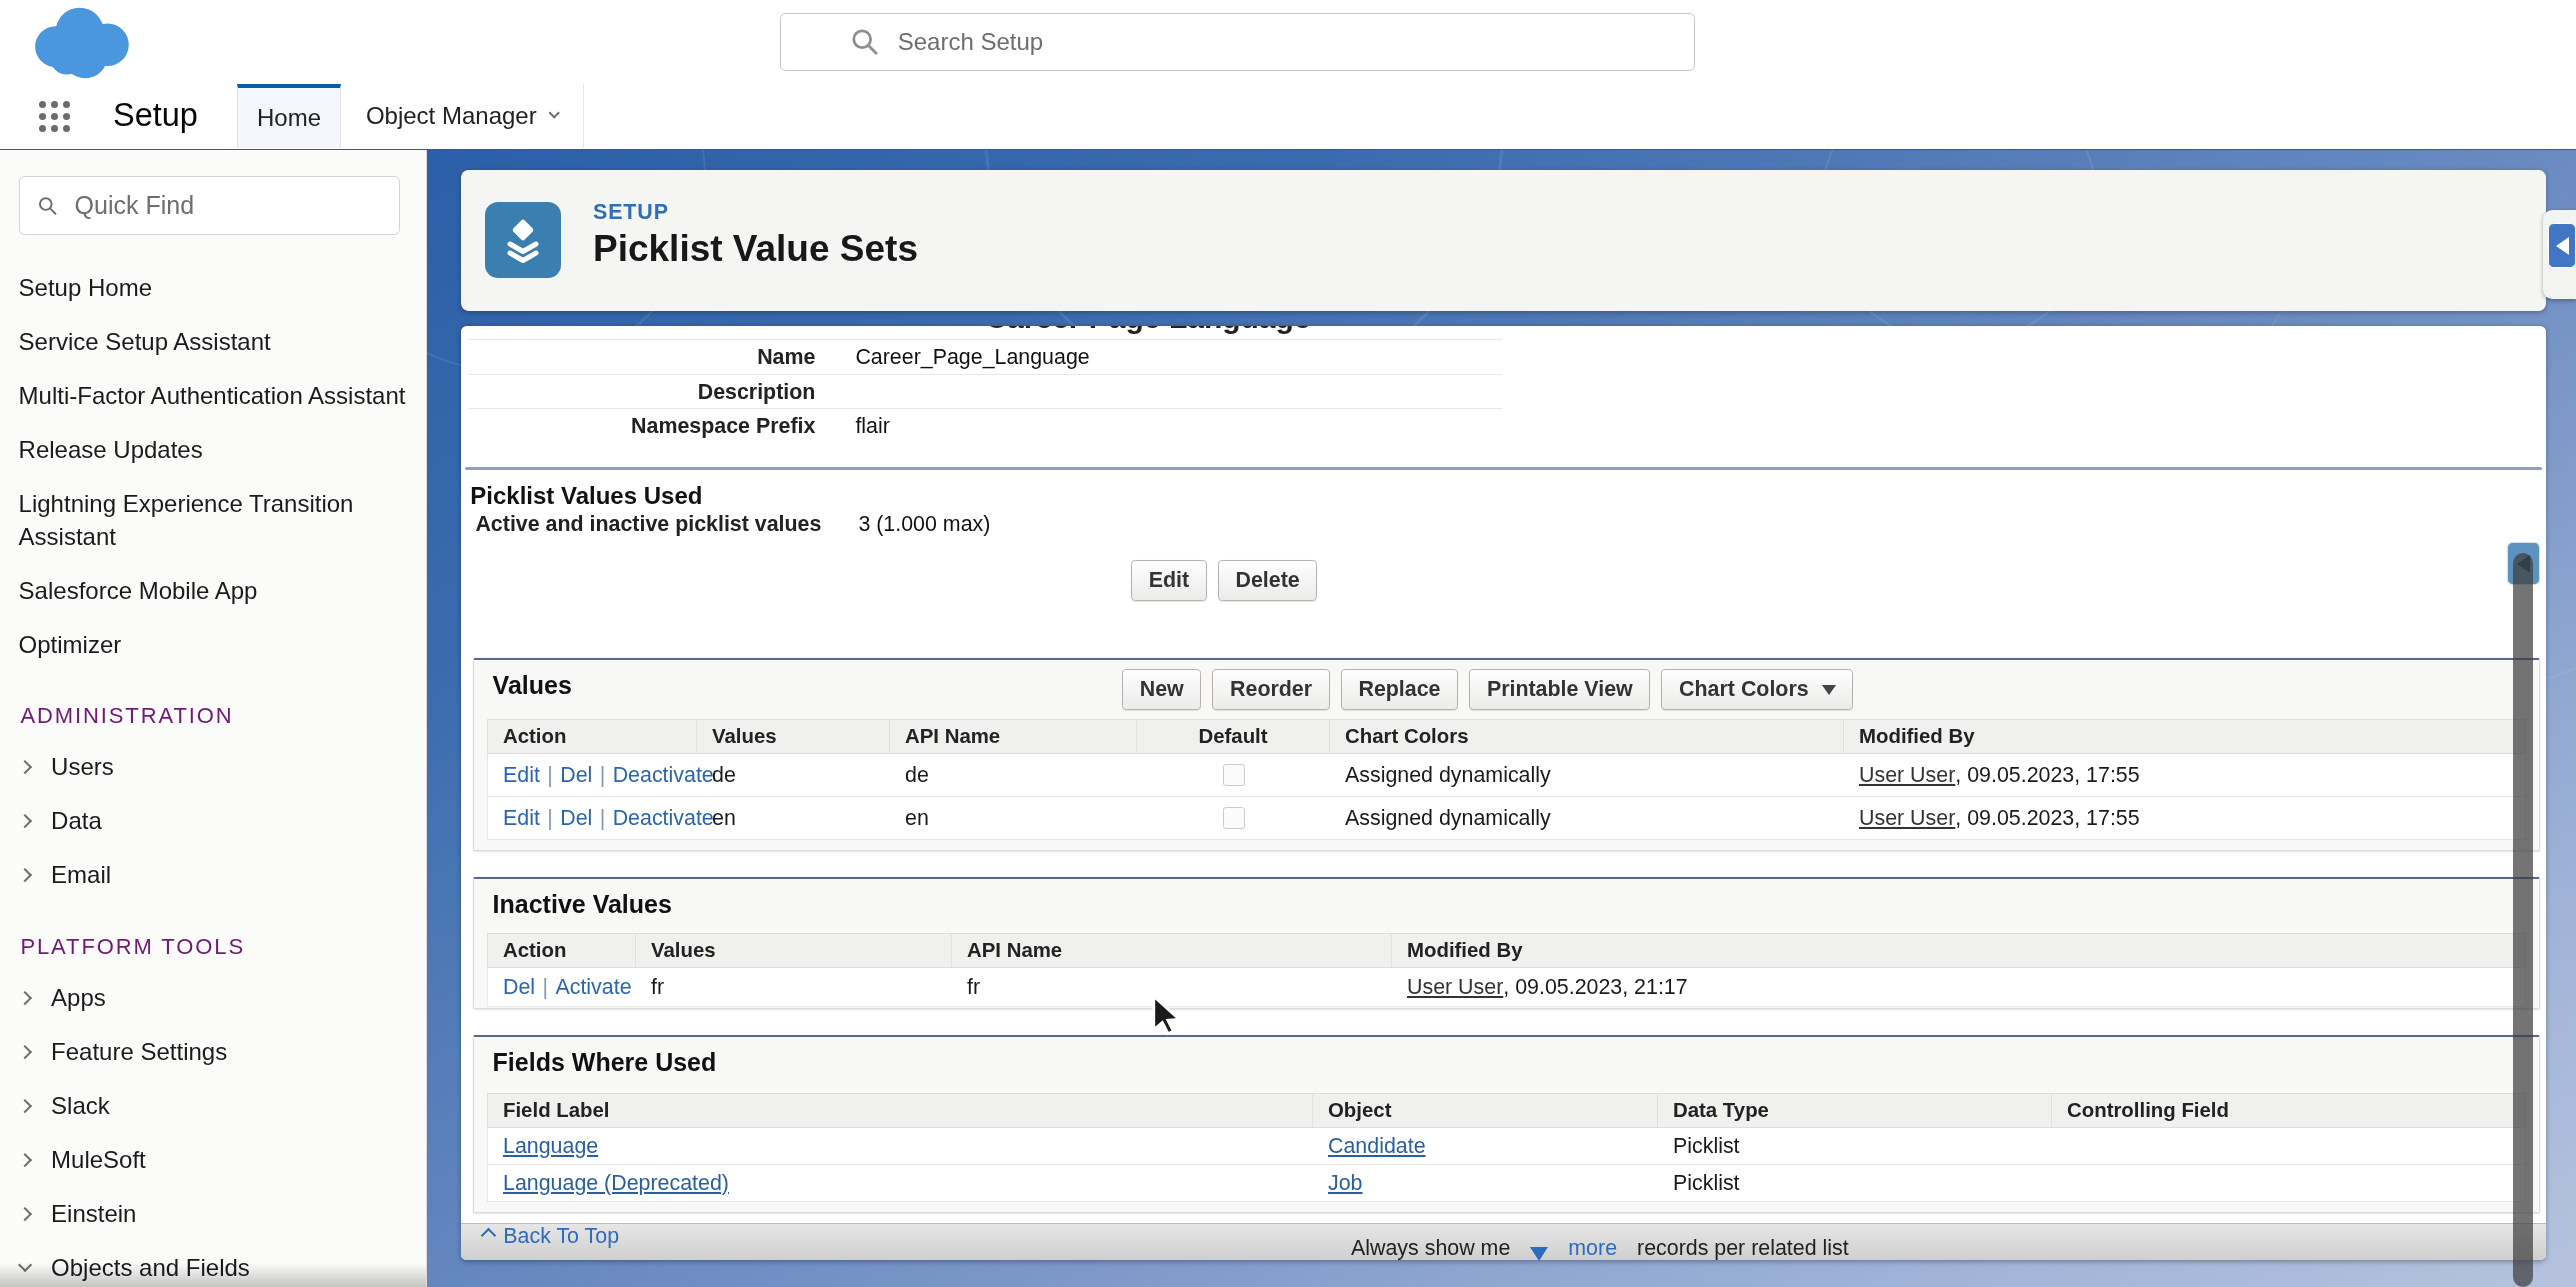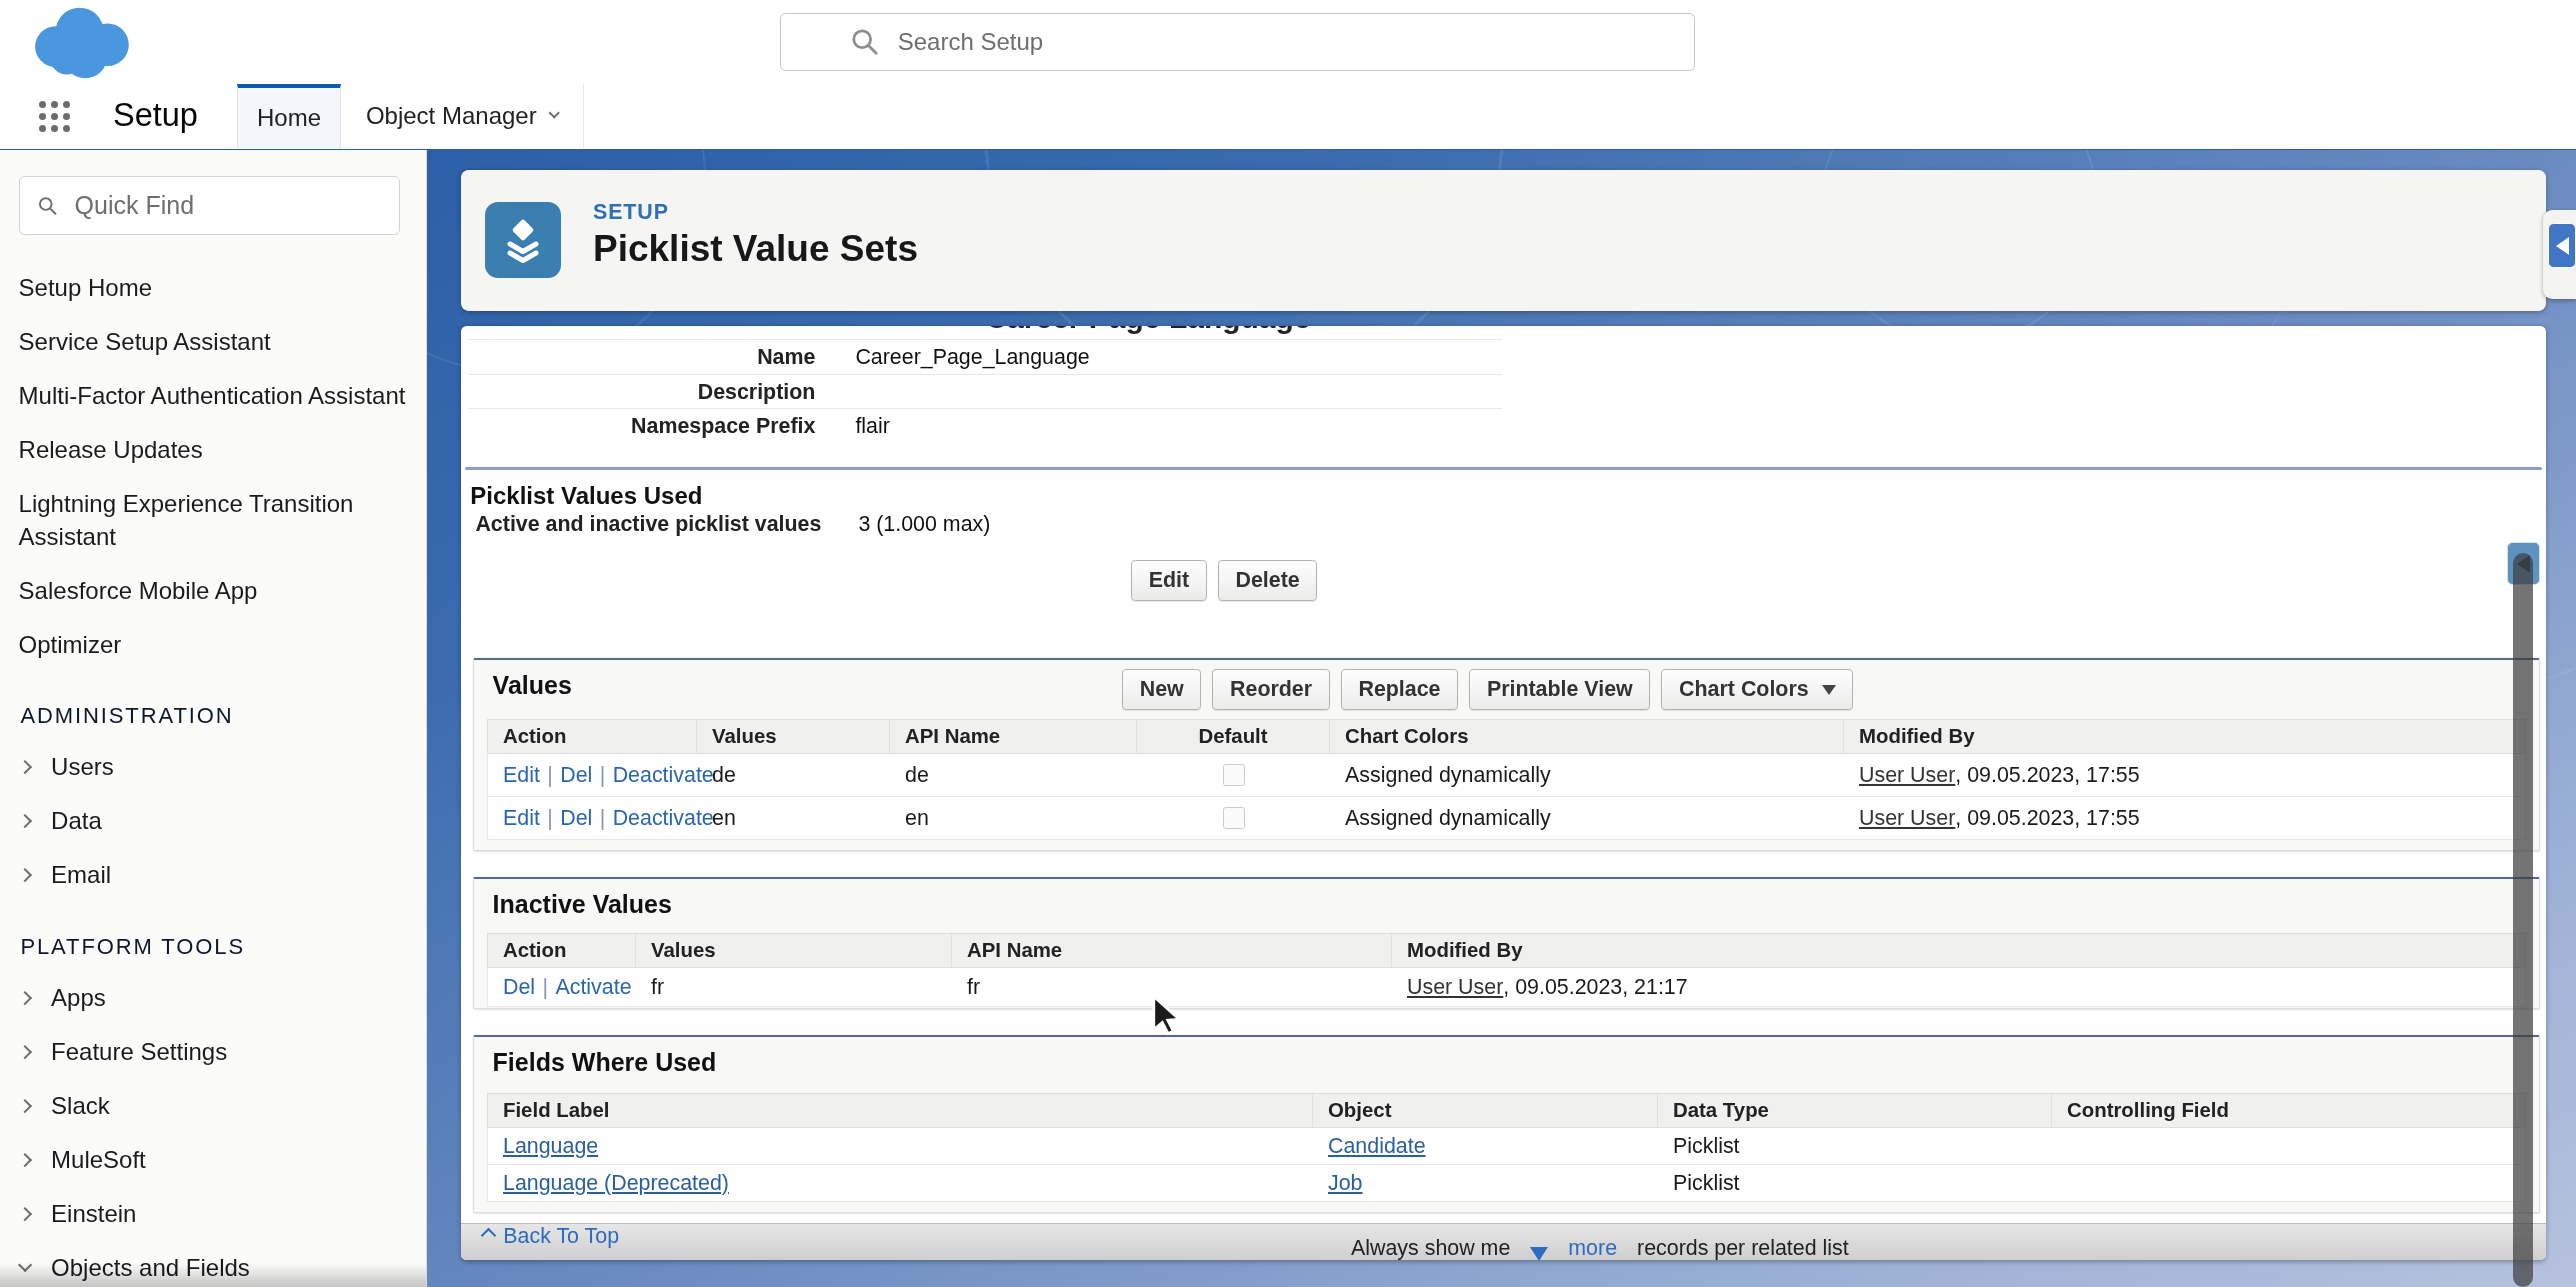--- a/index.html
+++ b/index.html
@@ -50,21 +50,21 @@
     border:1.9px solid #d5d3d1;border-radius:5.6px;display:flex;align-items:center;}
   .quickfind svg{margin-left:18.6px;}
   .quickfind input{flex:1;border:none;outline:none;font-size:25px;margin-left:15px;
     font-family:"Liberation Sans",sans-serif;background:transparent;color:#333;}
   .quickfind input::placeholder{color:#6f6e6c;}
   .side-list{position:absolute;left:0;top:111px;width:100%;}
   .side-item{padding:0 18.6px;height:54px;display:flex;align-items:center;font-size:24px;
     color:#1b1b1b;cursor:pointer;gap:20.4px;}
   .side-item.wrap2{height:87px;line-height:32.5px;align-items:center;}
   .side-sec{padding:0 20.4px;height:48px;margin-top:20.4px;display:flex;align-items:center;
-    font-size:22px;color:#0f172a;letter-spacing:1.9px;}
+    font-size:22px;color:#701a75;letter-spacing:1.9px;}
   .side-item .chev{flex:none;margin-left:1.9px;}
   .side-item span.lbl{display:block;}
 
   
   .canvas{position:relative;flex:1;height:100%;overflow:hidden;
     background:linear-gradient(150deg,#2b5fa7 0%,#3a6bae 22%,#6f8ec3 55%,#9db1d6 82%,#b6c2de 100%);}
   .swirl{position:absolute;border:2.8px solid rgba(255,255,255,0.09);border-radius:50%;}
   .sw1{width:390px;height:390px;left:-111px;top:-167px;}
   .sw2{width:520px;height:520px;left:557px;top:-279px;border-width:3.7px;}
   .sw3{width:279px;height:279px;left:1393px;top:-84px;}

